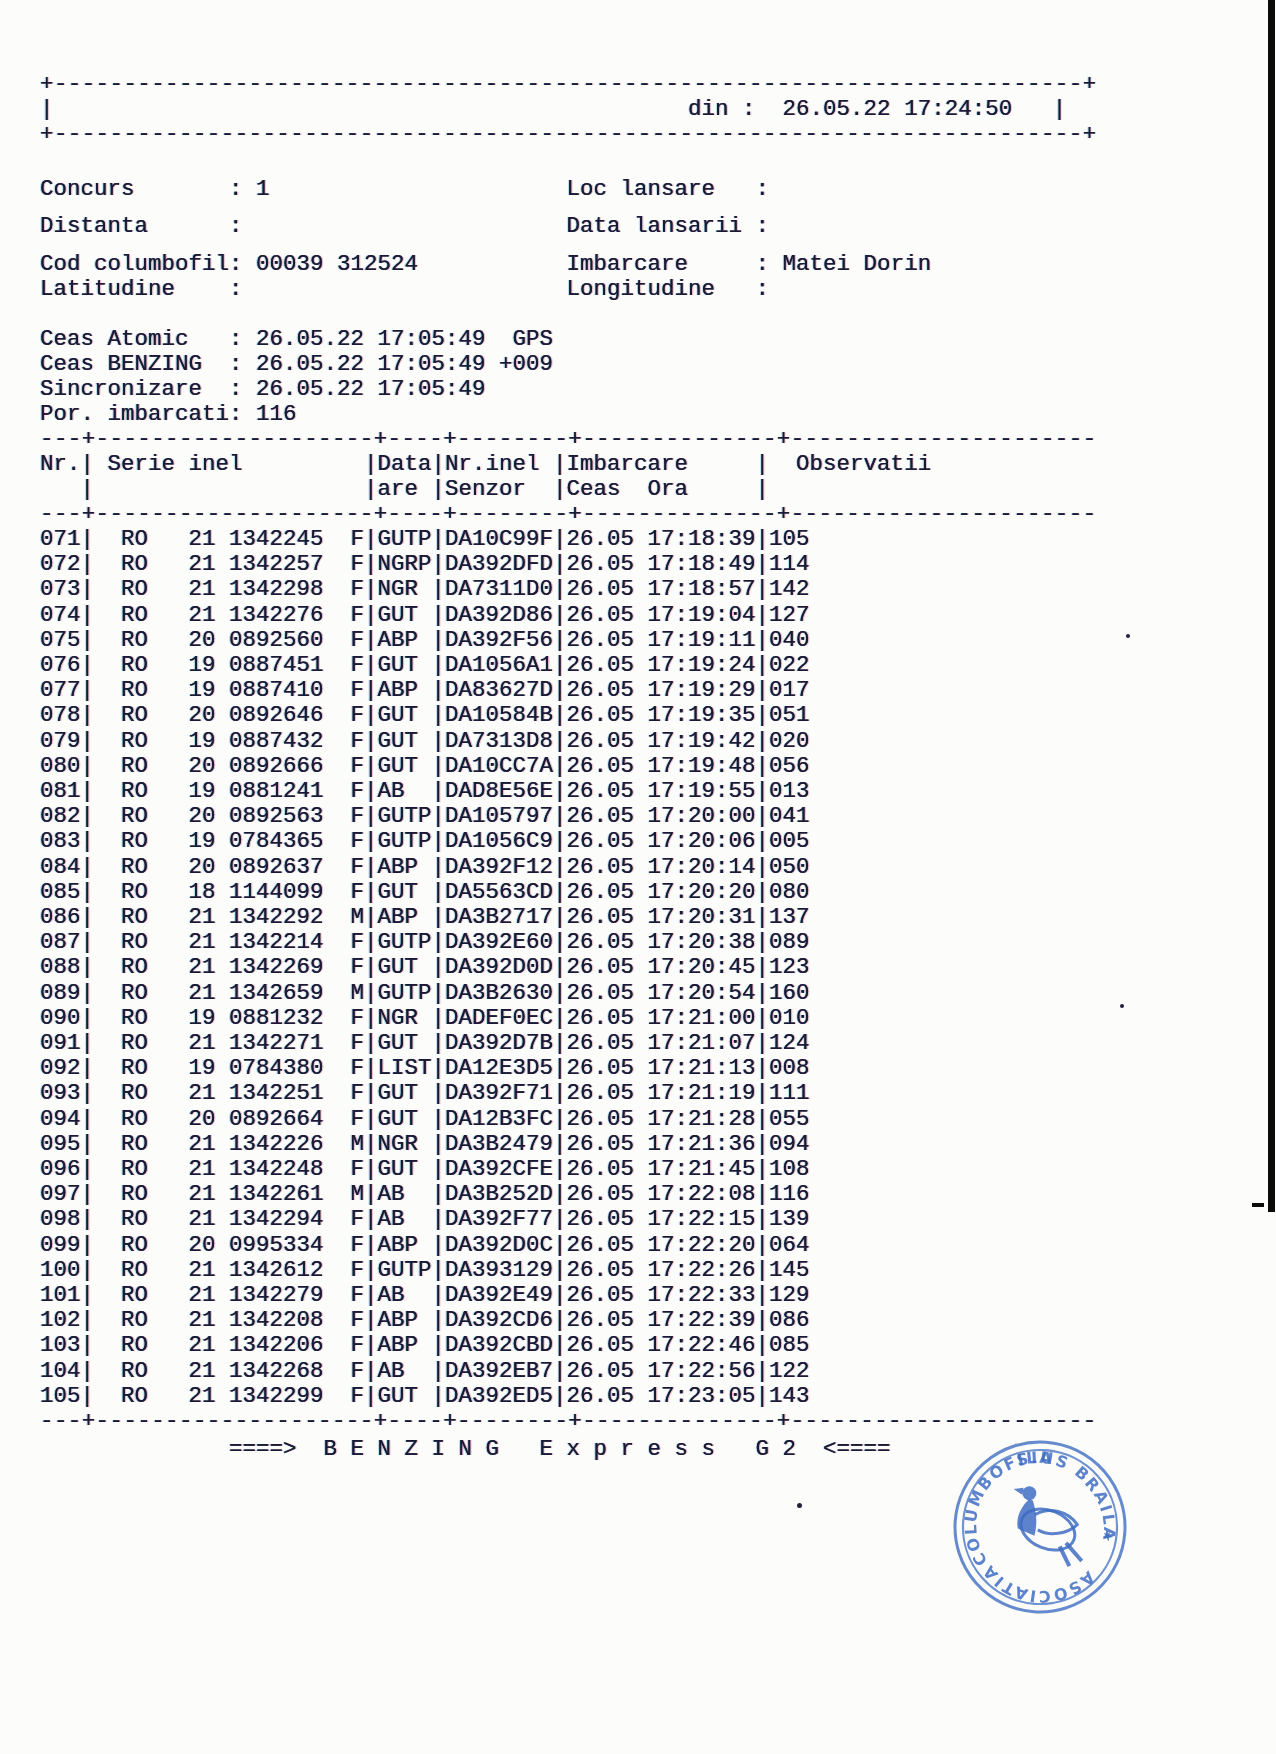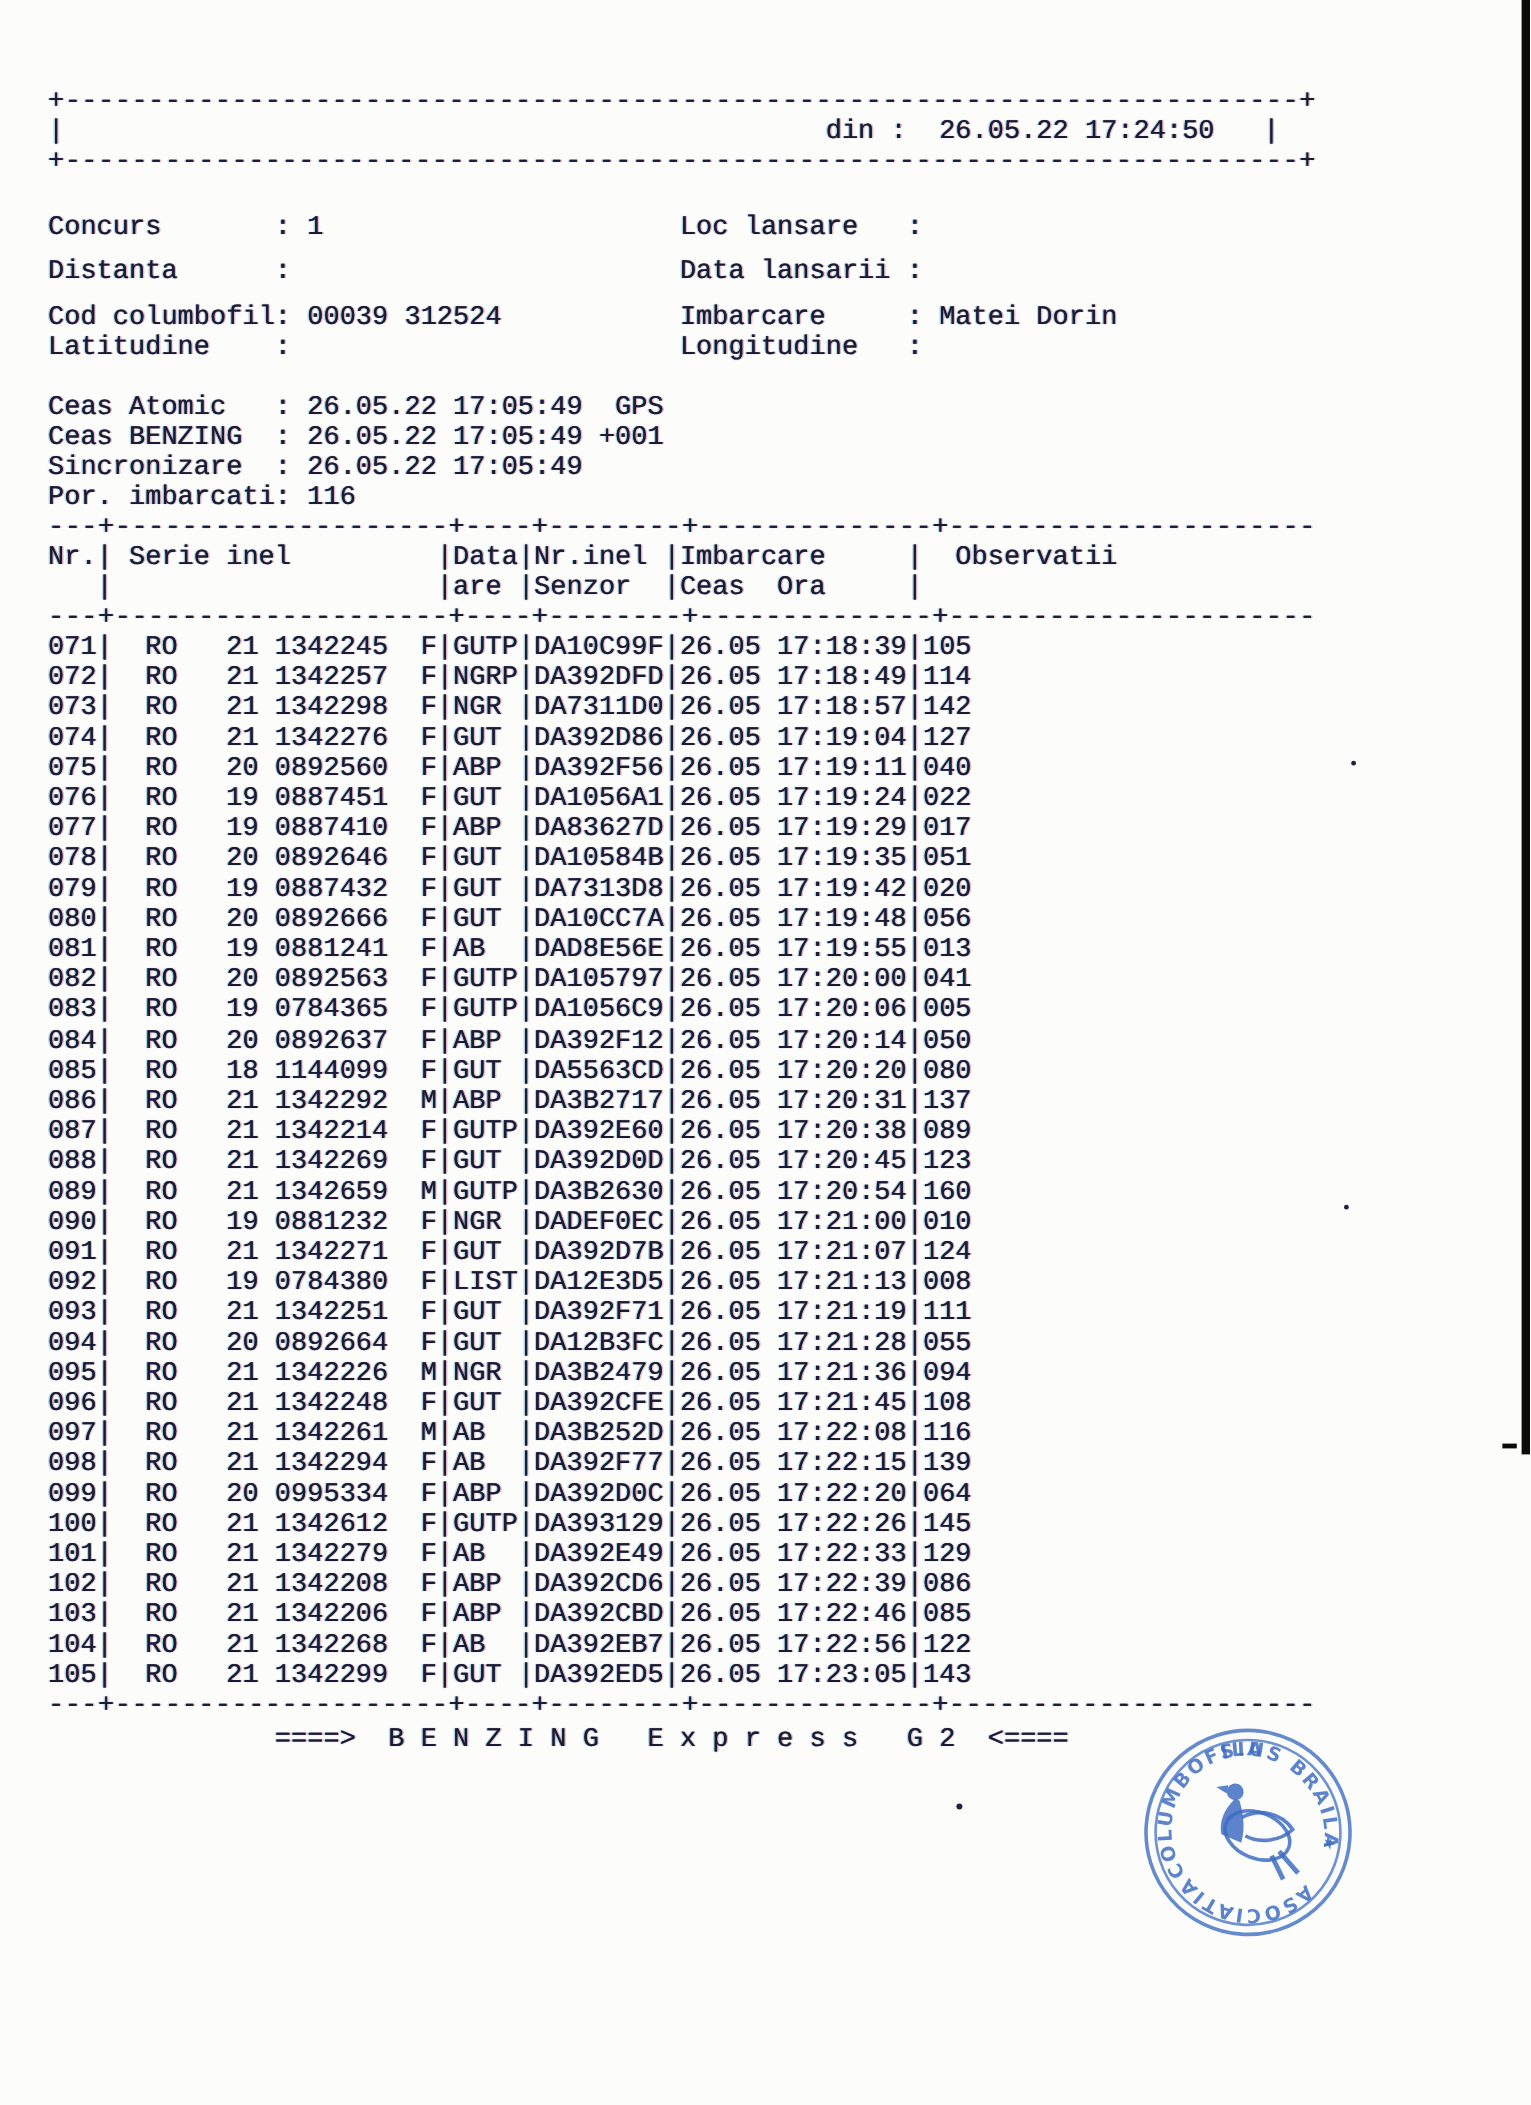--- a/index.html
+++ b/index.html
@@ -63,21 +63,21 @@
     <div class="ln" style="top:327px">
       <span style="left:0ch">Ceas Atomic</span>
       <span style="left:14ch">:</span>
       <span style="left:16ch">26.05.22 17:05:49</span>
       <span style="left:35ch">GPS</span>
     </div>
     <div class="ln" style="top:352px">
       <span style="left:0ch">Ceas BENZING</span>
       <span style="left:14ch">:</span>
       <span style="left:16ch">26.05.22 17:05:49</span>
-      <span style="left:34ch">+001</span>
+      <span style="left:34ch">+009</span>
     </div>
     <div class="ln" style="top:377px">
       <span style="left:0ch">Sincronizare</span>
       <span style="left:14ch">:</span>
       <span style="left:16ch">26.05.22 17:05:49</span>
     </div>
     <div class="ln" style="top:402px">
       <span style="left:0ch">Por. imbarcati</span>
       <span style="left:14ch">:</span>
       <span style="left:16ch">116</span>

